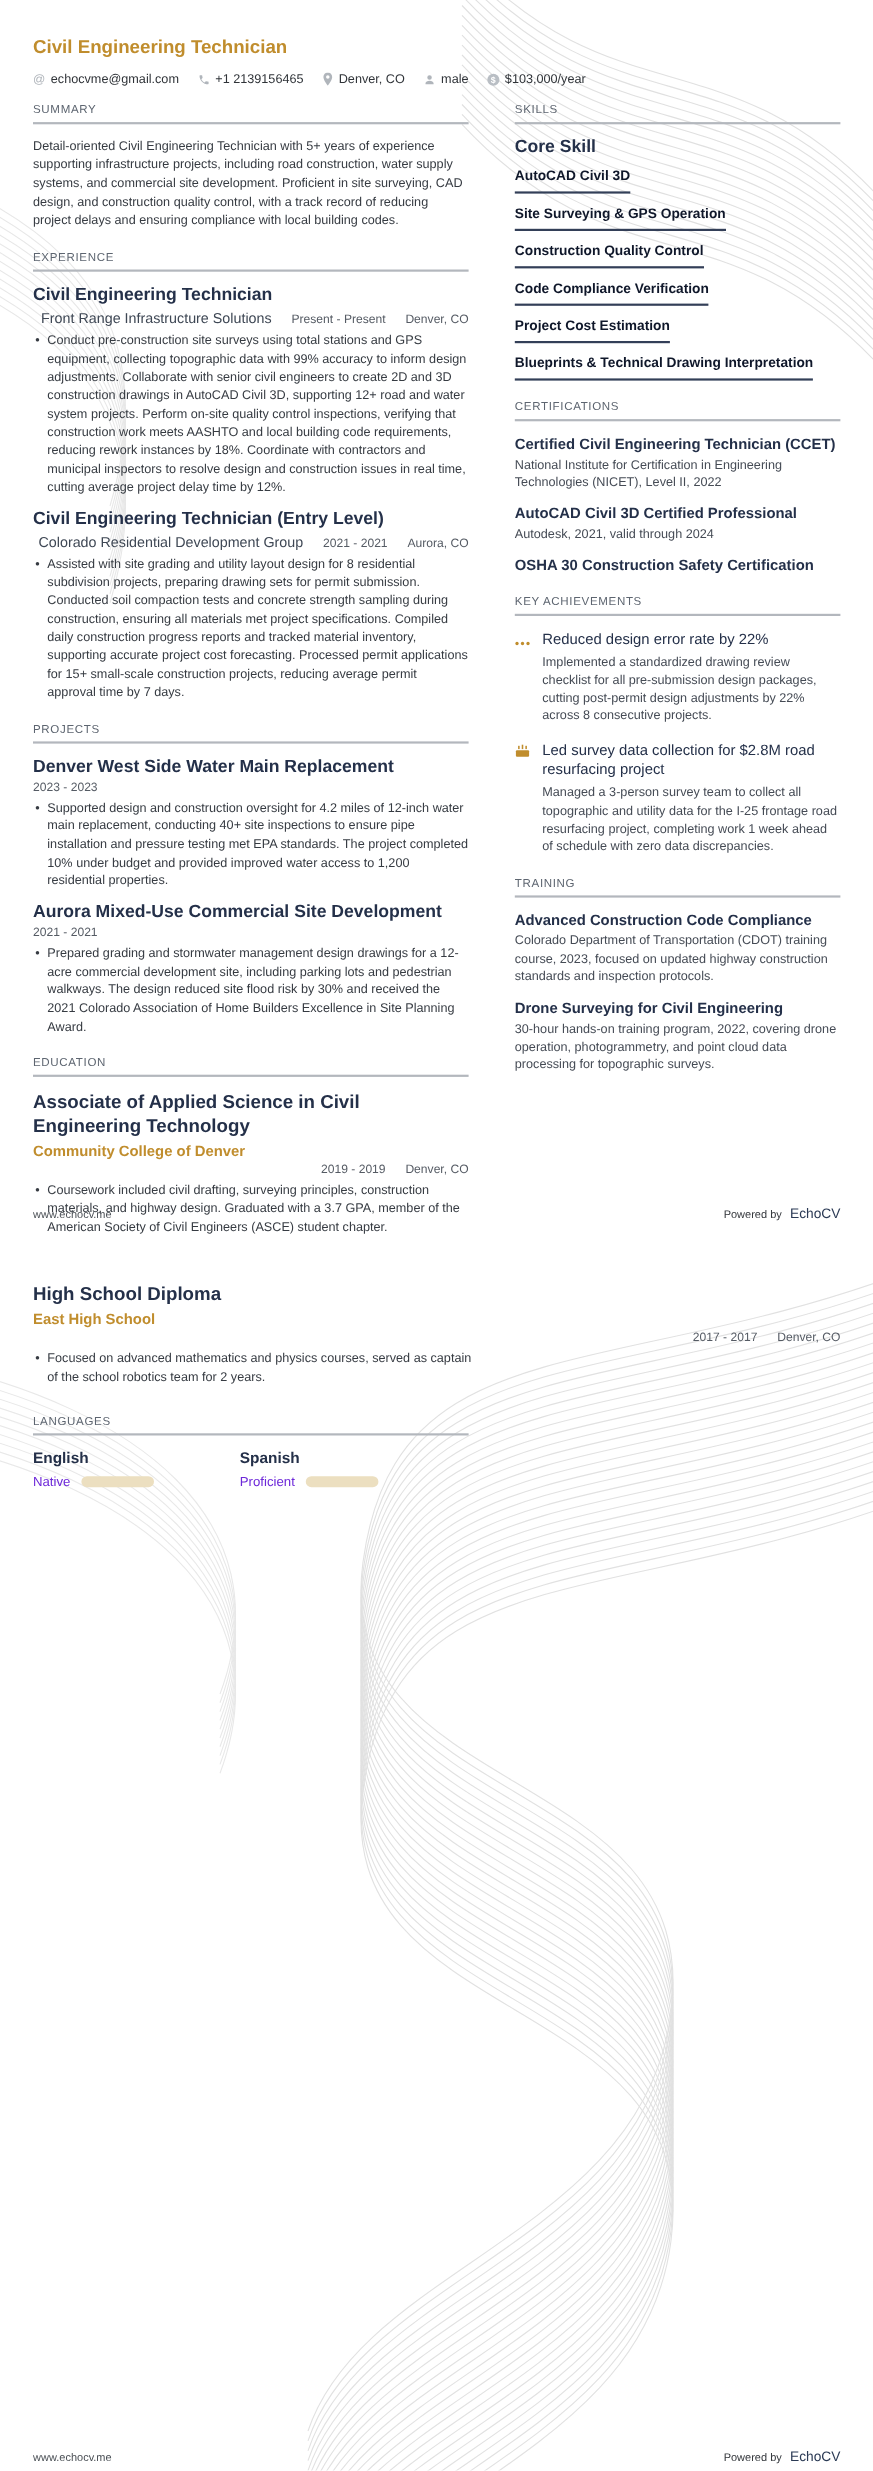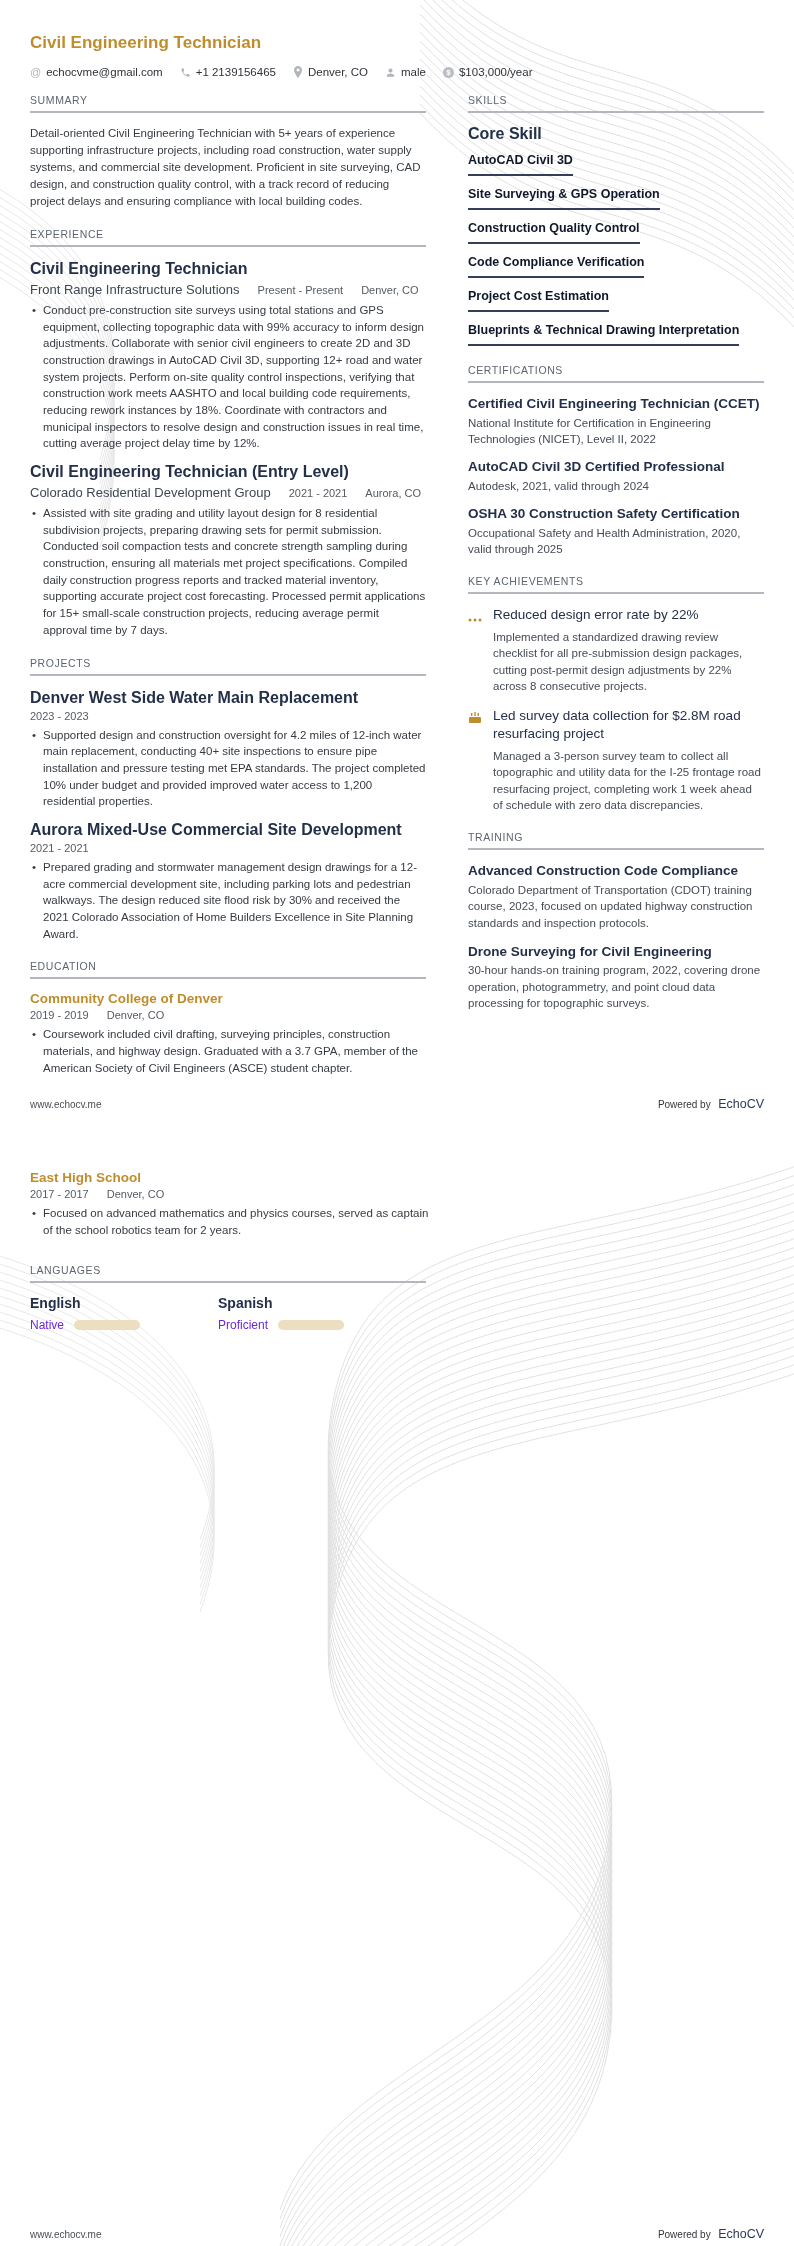--- a/index.html
+++ b/index.html
@@ -28,21 +28,21 @@
 
   .sec{margin-top:18px;}
   .sec:first-child{margin-top:0;}
   .sec-label{font-size:10.5px;color:#5d6570;letter-spacing:.6px;}
   .sec-rule{height:2px;background:#b3b7bd;margin:5px 0 12px 0;}
 
   .body-text{font-size:11.5px;line-height:1.48;color:#363b42;}
 
   .job{margin-bottom:10px;}
   .job-title{font-size:16px;font-weight:600;color:#243049;line-height:1.25;}
-  .meta{display:flex;align-items:baseline;margin:3px 0 5px 0;flex-wrap:wrap;}
+  .meta{display:flex;align-items:baseline;margin:3px 0 5px 0;flex-wrap:wrap;justify-content:flex-end;}
   .company{font-size:13px;color:#3e4754;margin-right:18px;}
   .meta-dates{font-size:11px;color:#555b64;margin-right:18px;}
   .meta-loc{font-size:11px;color:#555b64;}
   .bullet{position:relative;padding-left:13px;font-size:11.5px;line-height:1.45;color:#363b42;}
   .bullet::before{content:"•";position:absolute;left:2px;top:0;color:#363b42;}
 
   .proj{margin-bottom:10px;}
   .proj-dates{font-size:11px;color:#555b64;margin:2px 0 5px 0;}
 
   .degree{font-size:17px;font-weight:600;color:#243049;line-height:1.3;}
@@ -252,20 +252,21 @@
         <div class="proj">
           <div class="job-title">Aurora Mixed-Use Commercial Site Development</div>
           <div class="proj-dates">2021 - 2021</div>
           <div class="bullet">Prepared grading and stormwater management design drawings for a 12-acre commercial development site, including parking lots and pedestrian walkways. The design reduced site flood risk by 30% and received the 2021 Colorado Association of Home Builders Excellence in Site Planning Award.</div>
         </div>
       </div>
 
       <div class="sec">
         <div class="sec-label">EDUCATION</div>
         <div class="sec-rule"></div>
+        <div class="degree">Associate of Applied Science in Civil Engineering Technology</div>
         <div class="school">Community College of Denver</div>
         <div class="meta">
           <span class="meta-dates">2019 - 2019</span>
           <span class="meta-loc">Denver, CO</span>
         </div>
         <div class="bullet">Coursework included civil drafting, surveying principles, construction materials, and highway design. Graduated with a 3.7 GPA, member of the American Society of Civil Engineers (ASCE) student chapter.</div>
       </div>
 
     </div>
 
@@ -289,21 +290,20 @@
         <div class="cert">
           <div class="cert-name">Certified Civil Engineering Technician (CCET)</div>
           <div class="cert-detail">National Institute for Certification in Engineering Technologies (NICET), Level II, 2022</div>
         </div>
         <div class="cert">
           <div class="cert-name">AutoCAD Civil 3D Certified Professional</div>
           <div class="cert-detail">Autodesk, 2021, valid through 2024</div>
         </div>
         <div class="cert">
           <div class="cert-name">OSHA 30 Construction Safety Certification</div>
-          <div class="cert-detail">Occupational Safety and Health Administration, 2020, valid through 2025</div>
         </div>
       </div>
 
       <div class="sec">
         <div class="sec-label">KEY ACHIEVEMENTS</div>
         <div class="sec-rule"></div>
 
         <div class="ach">
           <span class="ach-icon">
             <svg width="14" height="6" viewBox="0 0 14 6" fill="#c08d2d">
@@ -354,20 +354,21 @@
 <div class="pfooter f1">
   <span class="f-url">www.echocv.me</span>
   <span>
     <span class="f-pow">Powered by</span>
     <span class="f-brand">EchoCV</span>
   </span>
 </div>
 
 <div class="page2">
   <div>
+    <div class="degree">High School Diploma</div>
     <div class="school">East High School</div>
     <div class="meta">
       <span class="meta-dates">2017 - 2017</span>
       <span class="meta-loc">Denver, CO</span>
     </div>
     <div class="bullet" style="width:396px;">Focused on advanced mathematics and physics courses, served as captain of the school robotics team for 2 years.</div>
   </div>
 
   <div class="sec langs-sec">
     <div class="sec-label">LANGUAGES</div>

